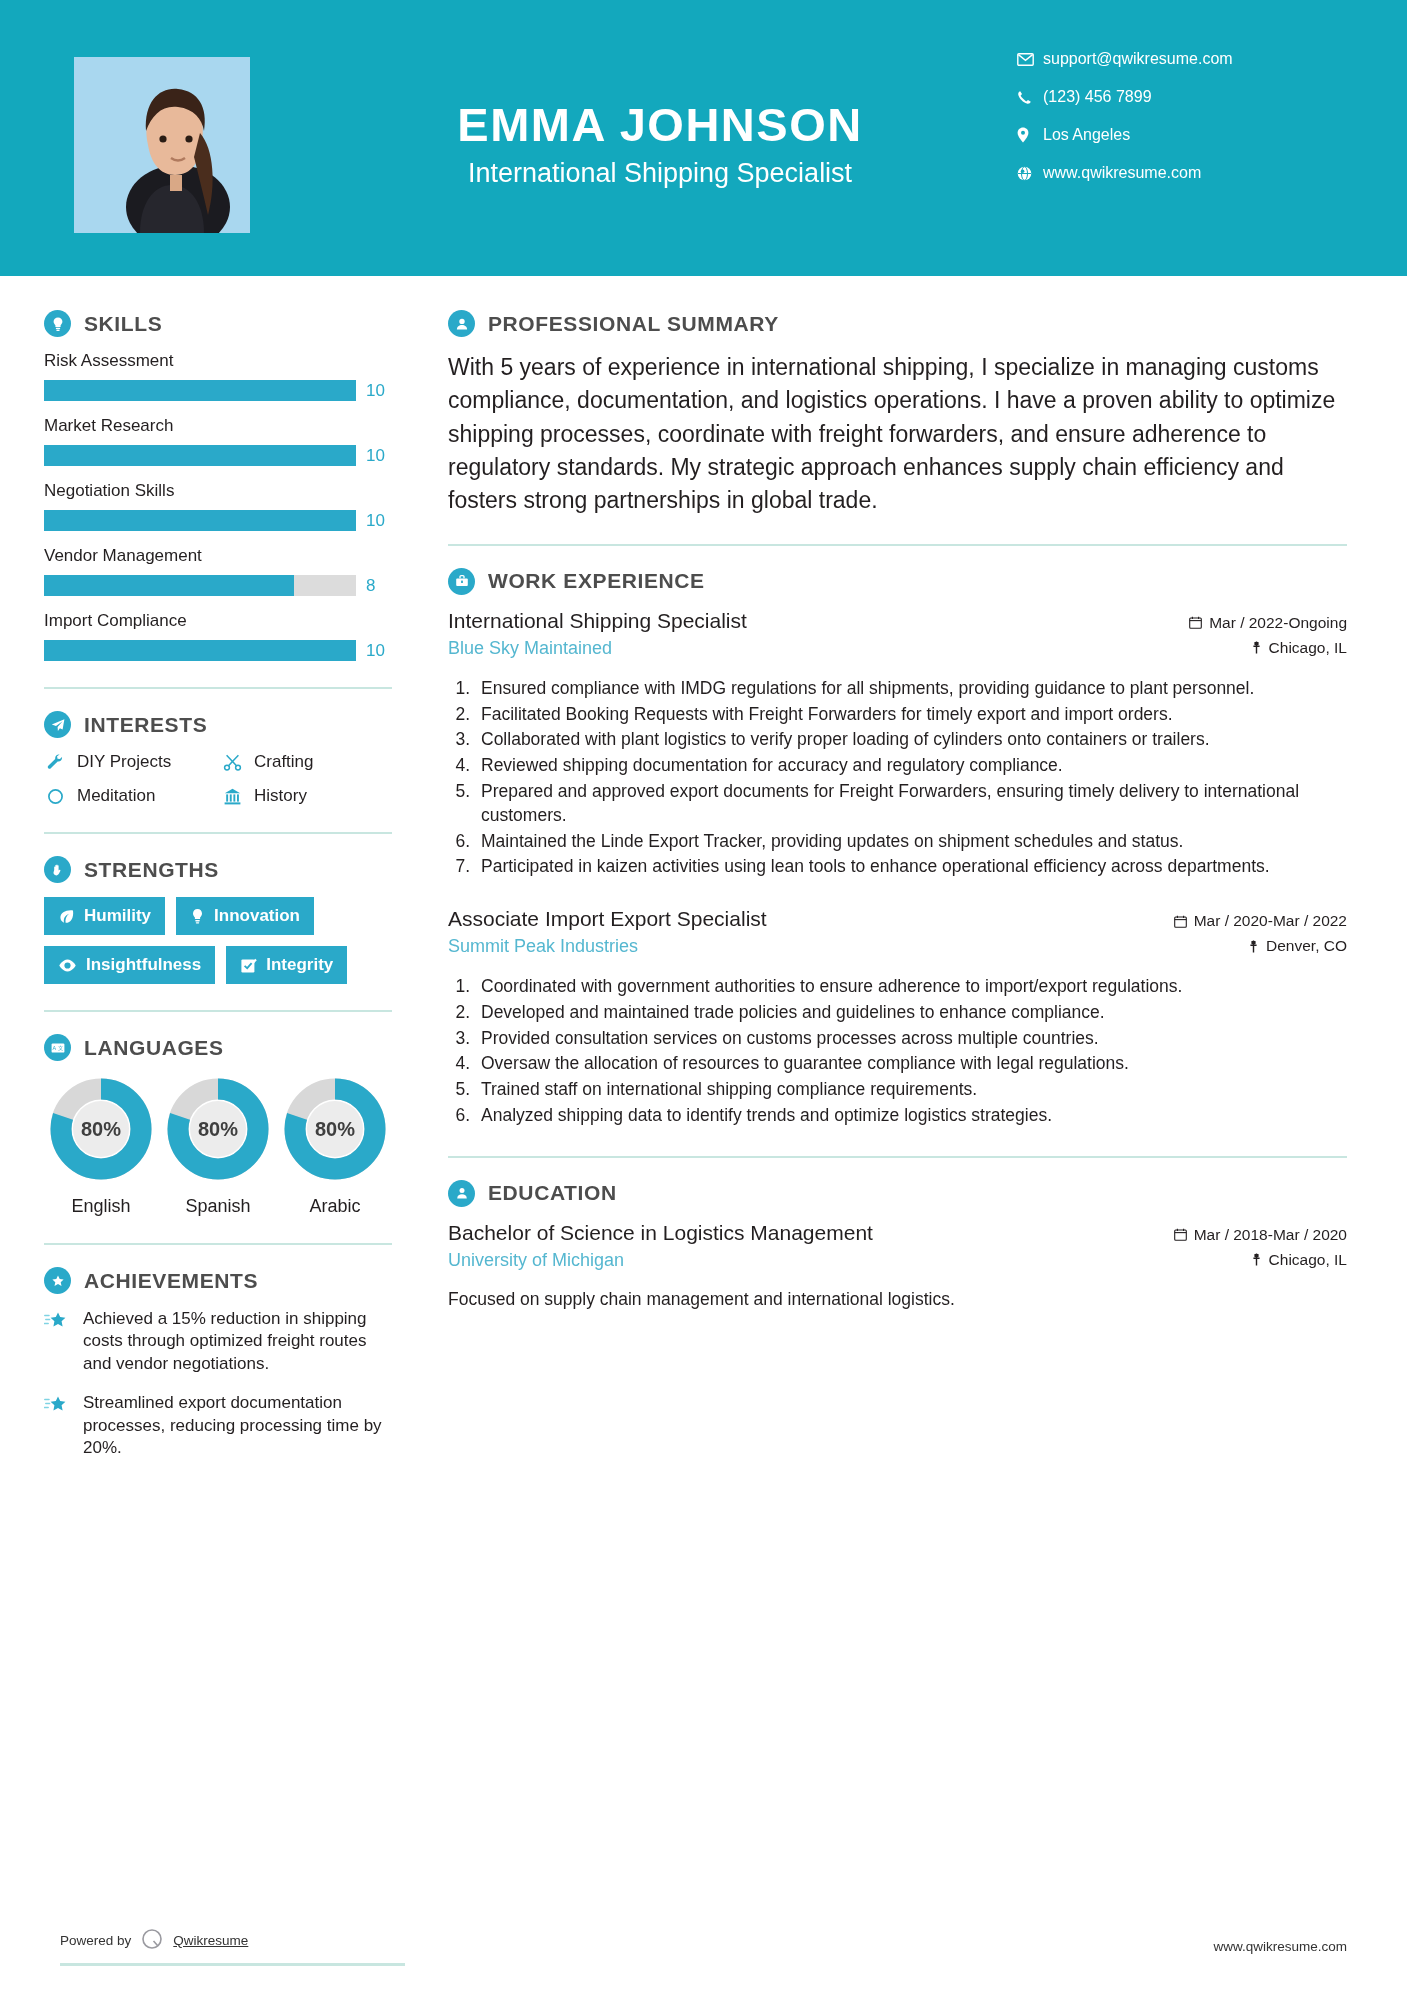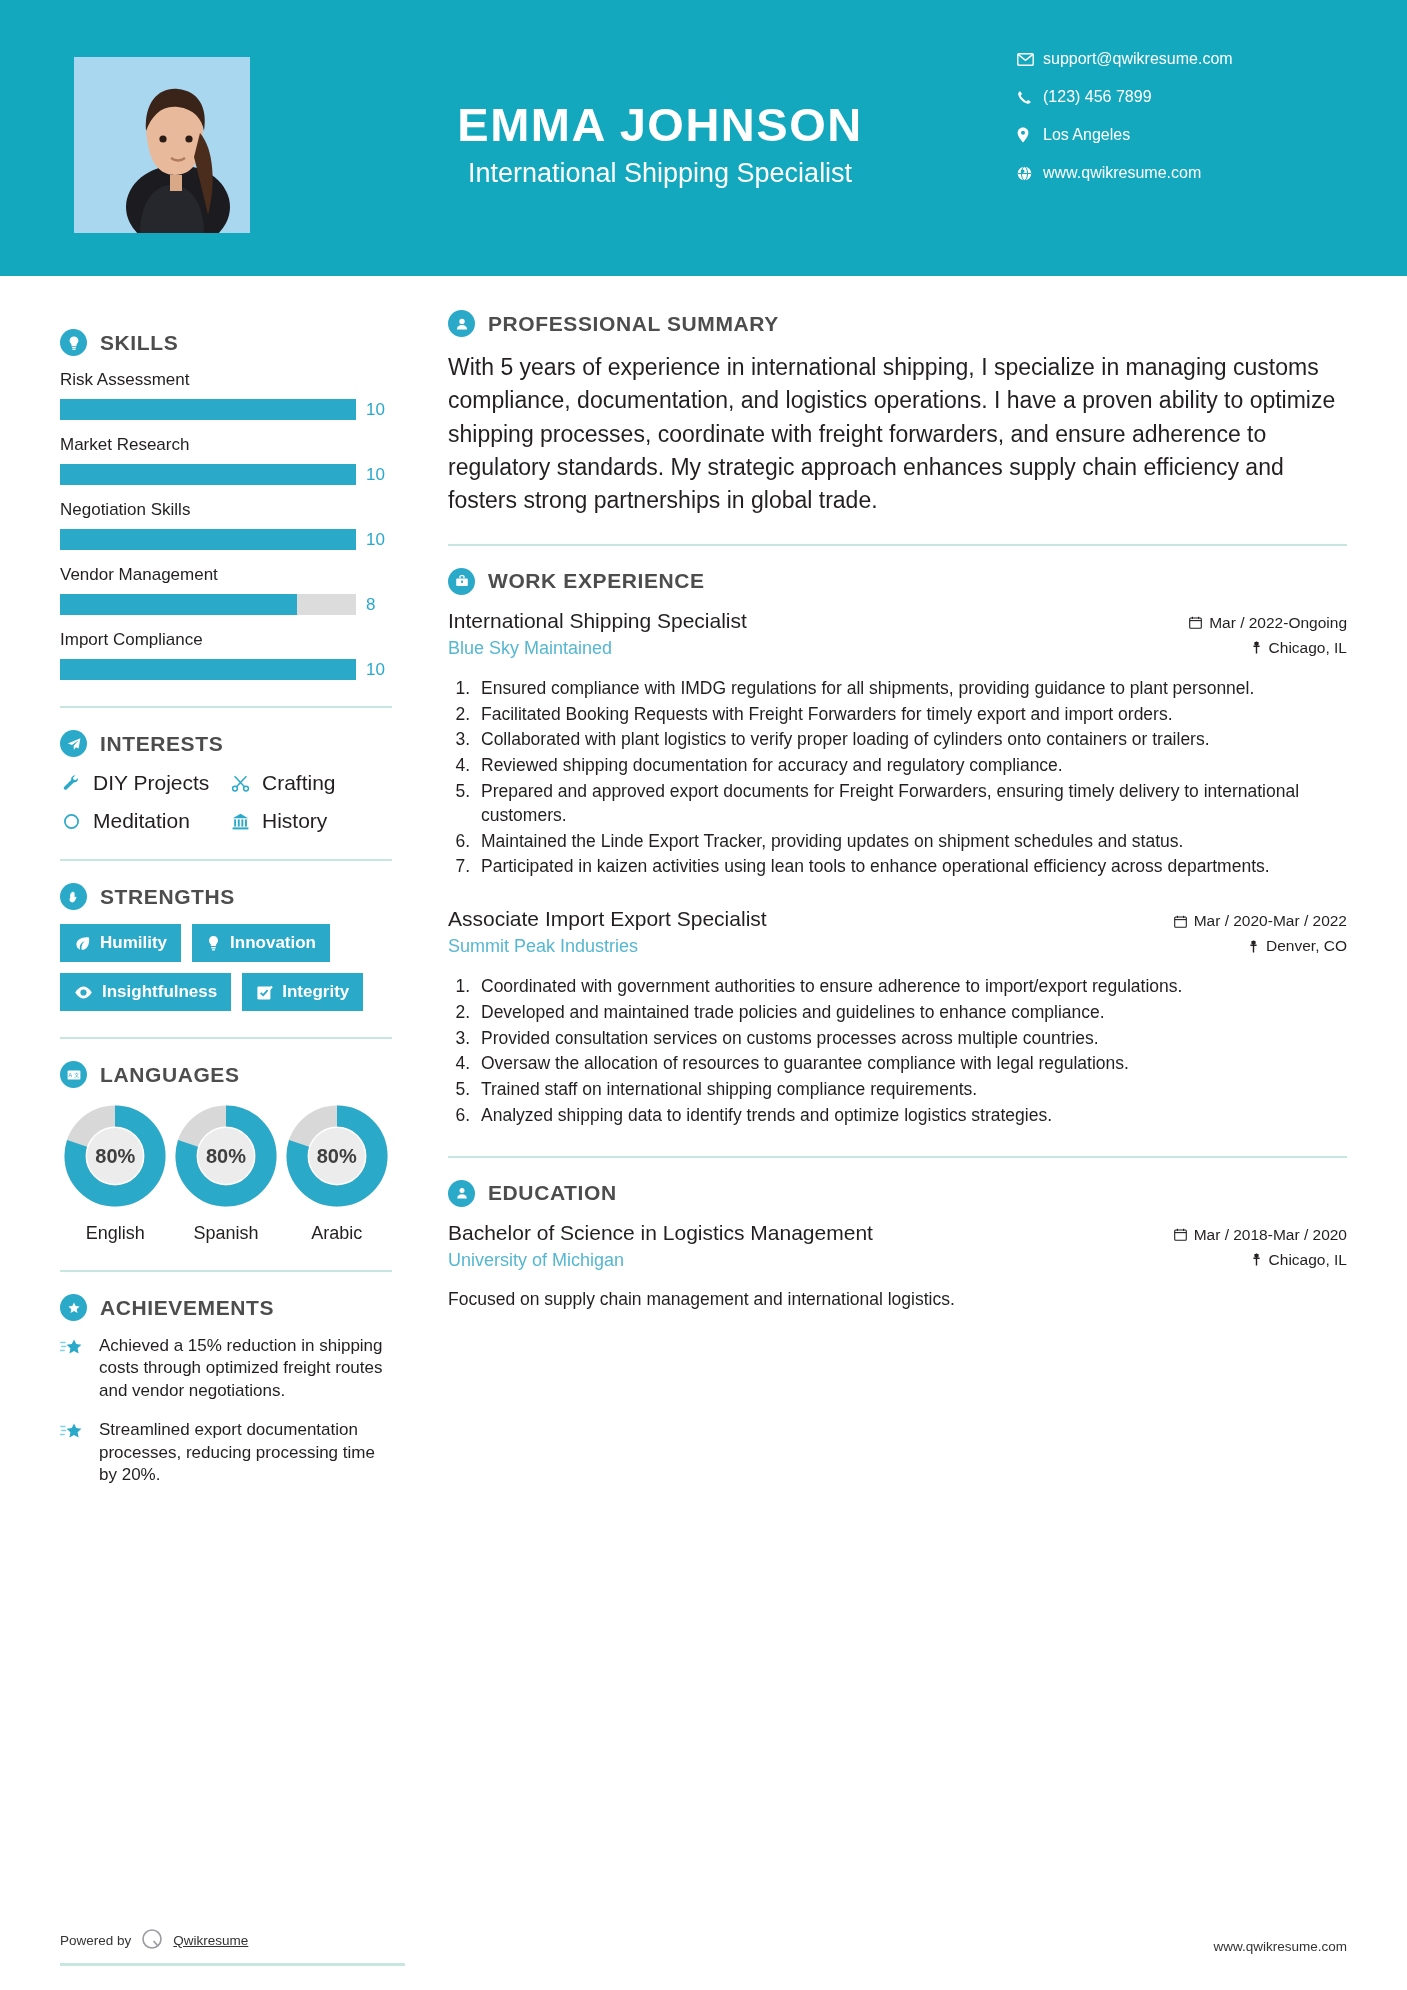--- a/index.html
+++ b/index.html
@@ -78,22 +78,21 @@
   .contact-ic svg { display:block; }
   .contact-txt { white-space: nowrap; }
 
   
   .body {
     display: flex;
     padding: 0;
   }
   .left-col {
     width: 438px;
-    padding: 34px 46px 0 60px;
-    margin-top: 19px;
+    padding: 34px 46px 0 44px;
   }
   .right-col {
     flex: 1;
     padding: 34px 60px 0 10px;
   }
 
   
   .sec-head {
     display: flex;
     align-items: center;
@@ -149,21 +148,21 @@
   .interest-grid {
     display: grid;
     grid-template-columns: 1fr 1fr;
     row-gap: 14px;
     column-gap: 6px;
   }
   .interest {
     display: flex;
     align-items: center;
     gap: 11px;
-    font-size: 21px;
+    font-size: 17px;
     color: #231f20;
   }
   .interest .ic { width: 22px; flex: 0 0 22px; display:flex; justify-content:center; }
 
   
   .strength-wrap {
     display: flex;
     flex-wrap: wrap;
     gap: 11px;
     font-weight: bold;

